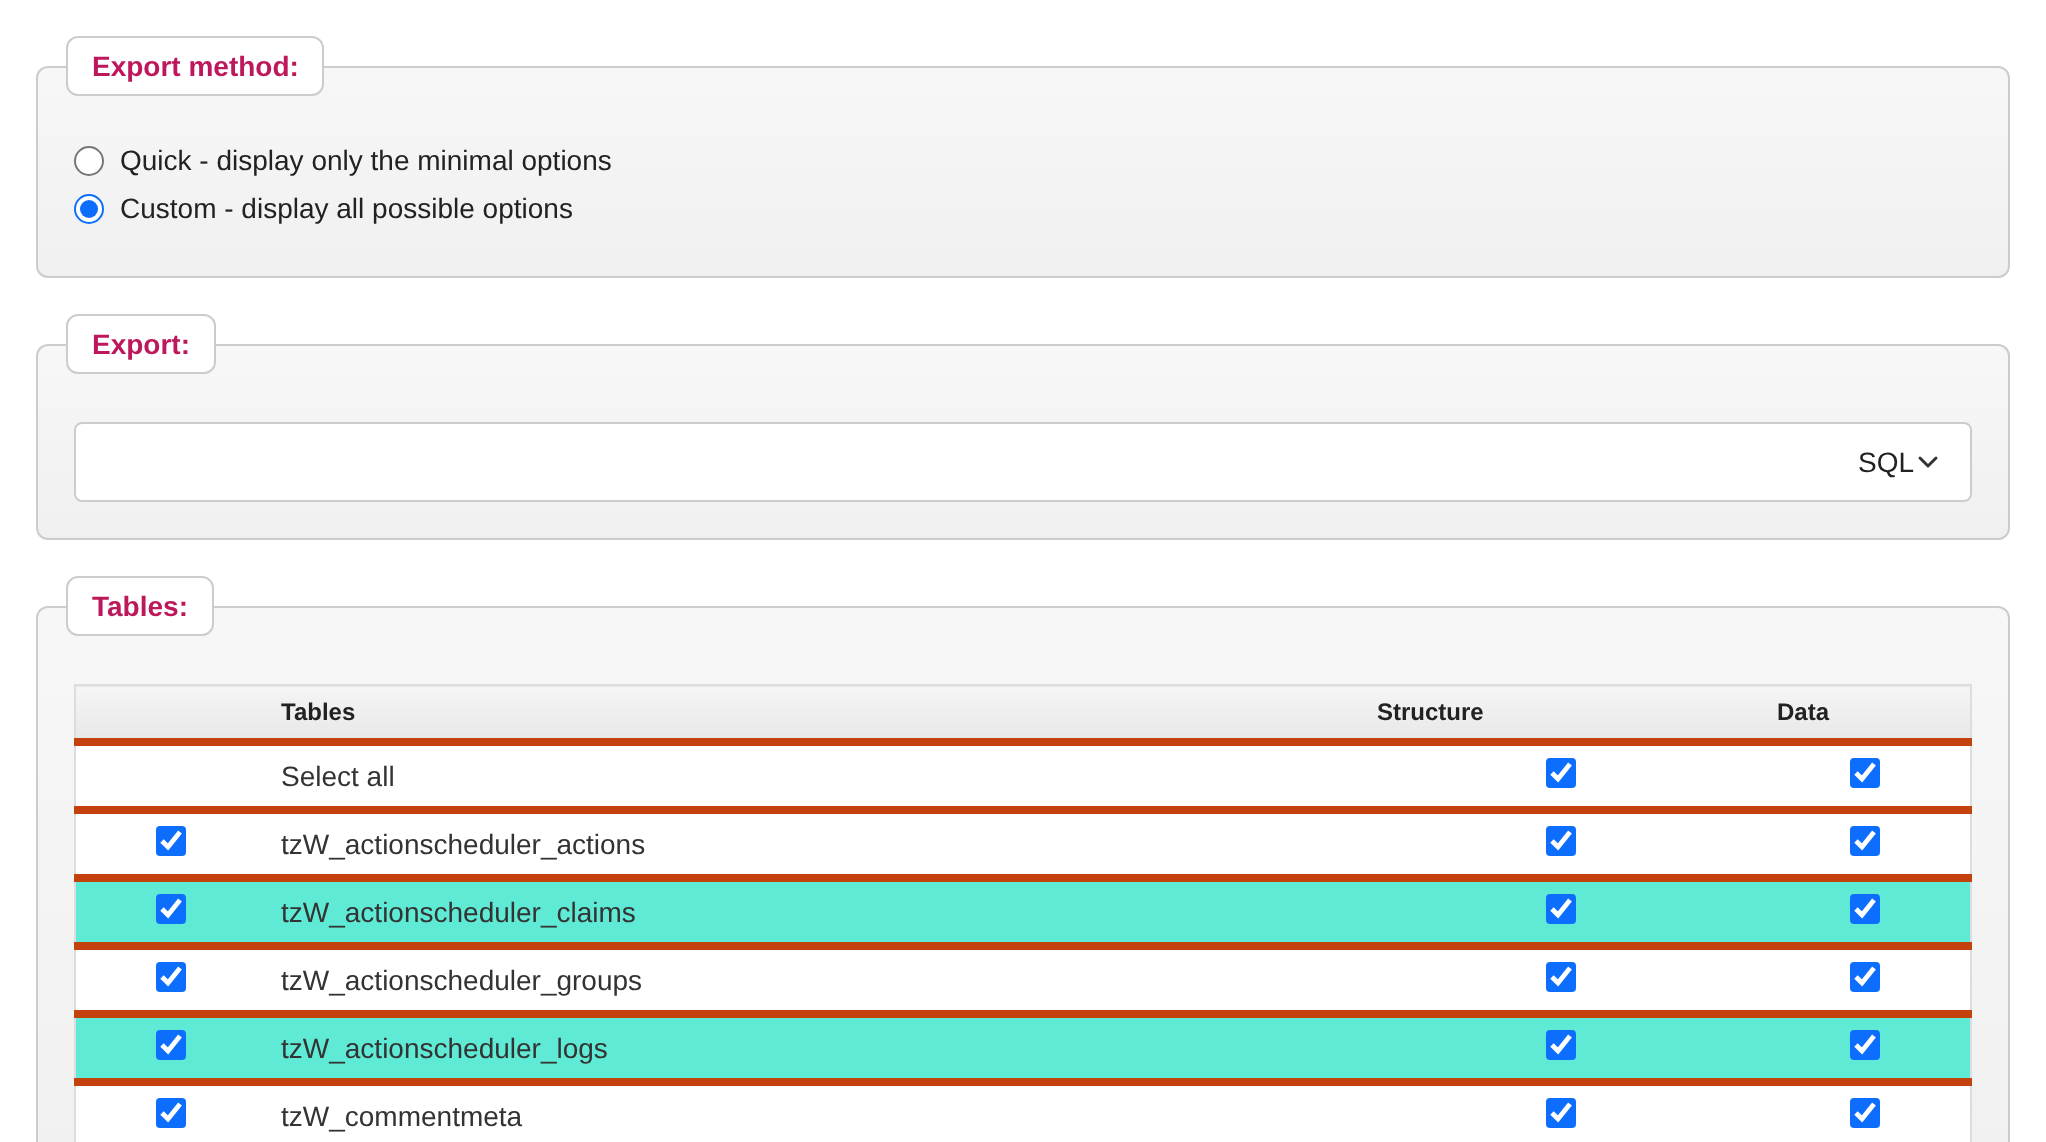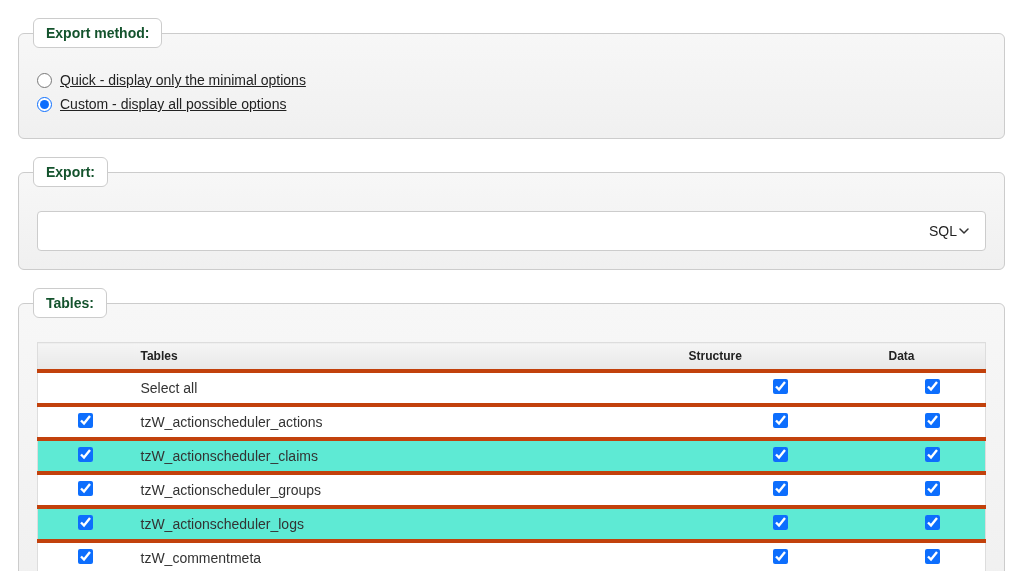--- a/index.html
+++ b/index.html
@@ -18,33 +18,32 @@
       margin-bottom: 18px;
       position: relative;
     }
     fieldset.panel > legend {
       background: #fff;
       border: 1px solid #ccc;
       border-radius: 6px;
       padding: 6px 12px;
       font-weight: 700;
       font-size: 14px;
-      color: #14532d;
+      color: #be185d;
       margin-left: -4px;
     }
     .radio-group {
       margin-top: 6px;
     }
     .radio-row {
       display: flex;
       align-items: flex-end;
       gap: 8px;
       margin: 8px 0;
       font-size: 14px;
-      text-decoration: underline;
     }
     .radio-row input[type="radio"] {
       width: 15px;
       height: 15px;
       accent-color: #0d6efd;
     }
     .select-wrap {
       position: relative;
       background: #fff;
       border: 1px solid #ccc;

